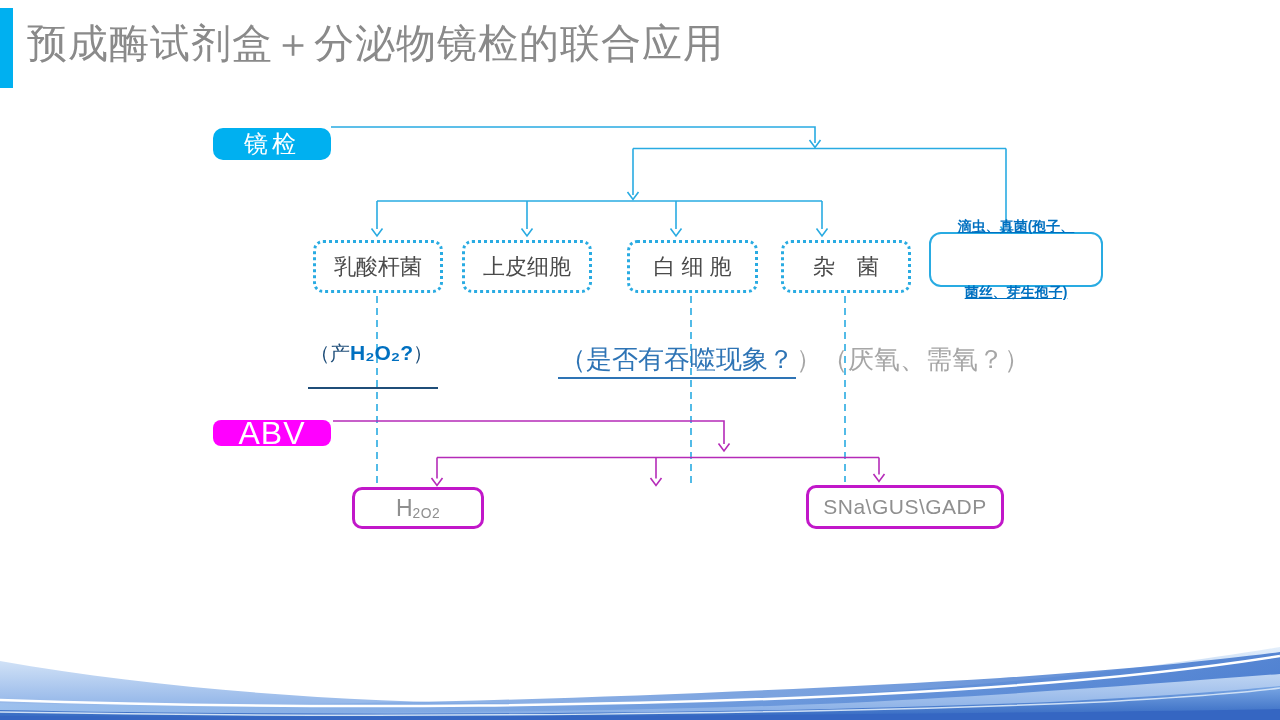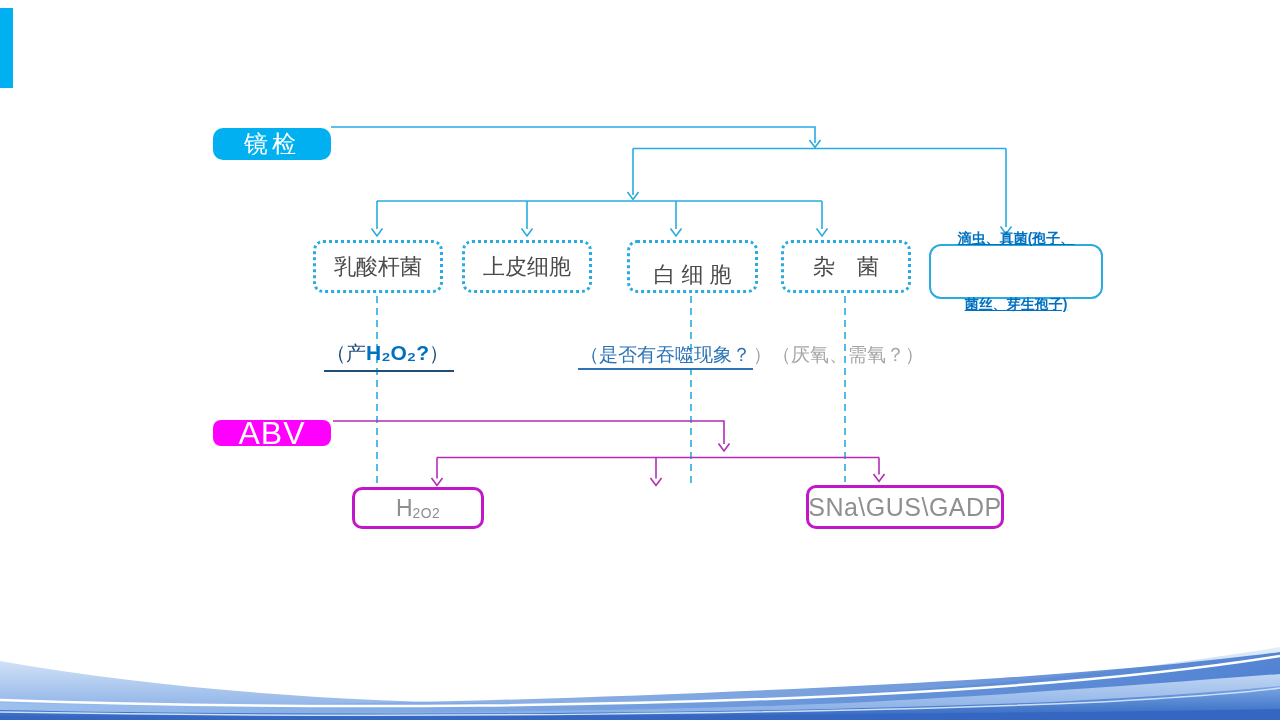--- a/index.html
+++ b/index.html
@@ -16,60 +16,61 @@
         box-sizing:border-box;background:#fff;white-space:nowrap;}
 
   .root-node{left:213px;top:128px;width:118px;height:32px;background:var(--cyan,#00B0F0);
              border-radius:10px;color:#fff;font-size:24px;letter-spacing:4px;}
 
   .dotted{border:3px dotted var(--cyan_line,#29ABE2);border-radius:10px;
           color:var(--box_text_dark,#4A4A4A);font-size:22px;
           font-family:Liberation Sans, sans-serif;}
   .n-lacto{left:313px;top:240px;width:130px;height:53px;}
   .n-epi  {left:462px;top:240px;width:130px;height:53px;}
-  .n-wbc  {left:627px;top:240px;width:131px;height:53px;align-items:flex-end;}
+  .n-wbc  {left:627px;top:240px;width:131px;height:53px;}
   .n-misc {left:781px;top:240px;width:130px;height:53px;}
 
-  .trich{left:929px;top:244px;width:174px;height:55px;flex-direction:column;
+  .trich{left:929px;top:232px;width:174px;height:55px;flex-direction:column;
          border:2px solid var(--cyan_line,#29ABE2);border-radius:12px;
          color:var(--link_blue,#0070C0);font-size:14px;font-weight:700;line-height:1.55;gap:44px;}
   .trich span{text-decoration:underline;}
 
   .abv-node{left:213px;top:420px;width:118px;height:26px;background:var(--magenta,#FF00FF);
             border-radius:8px;color:#fff;font-size:32px;font-weight:400;letter-spacing:1px;}
 
   .result{border:3px solid var(--magenta_border,#C117C9);border-radius:10px;
           color:var(--box_text_gray,#8F8F8F);}
   .r-h2o2{left:352px;top:487px;width:132px;height:42px;font-size:23px;}
   .r-est {left:571px;top:487px;width:162px;height:42px;font-size:22px;
           font-family:"Liberation Serif",serif;}
-  .r-sna {left:806px;top:485px;width:198px;height:44px;font-size:25px;letter-spacing:.5px;}
+  .r-sna {left:806px;top:485px;width:198px;height:44px;font-size:21px;letter-spacing:.5px;}
   .sub{font-size:.6em;vertical-align:-2px;letter-spacing:.5px;}
 
   
   .ann{position:absolute;white-space:nowrap;font-family:"Liberation Serif",serif;}
-  .ann-h2o2{left:324px;top:340px;font-size:20px;color:var(--annotation_dark_blue,#1F4E79);
-            border-bottom:2px solid var(--annotation_dark_blue,#1F4E79);padding:0 5px 3px 2px;}
+  .ann-h2o2{left:308px;top:340px;font-size:20px;color:var(--annotation_dark_blue,#1F4E79);
+            border-bottom:2px solid var(--annotation_dark_blue,#1F4E79);padding:0 5px 20px 2px;}
   .ann-h2o2 .frm{color:var(--link_blue,#0070C0);font-family:"Liberation Sans",sans-serif;
                  font-weight:700;font-size:21px;}
-  .ann-phago{left:578px;top:342px;font-size:19px;}
+  .ann-phago{left:558px;top:342px;font-size:26px;}
   .blue-u{color:var(--annotation_blue,#2E74B5);border-bottom:2px solid var(--annotation_blue,#2E74B5);
           padding:0 2px 3px 2px;}
   .gray-t{color:var(--annotation_gray,#A6A6A6);}
 
   .lines,.wave{position:absolute;left:0;pointer-events:none;}
   .lines{top:0;}
   .wave{top:641px;}
 </style>
 </head>
 <body>
 
 <div class="slide">
 
   <div class="accent-bar"></div>
+  <div class="page-title">预成酶试剂盒＋分泌物镜检的联合应用</div>
 
   <svg class="lines" width="1280" height="720" viewBox="0 0 1280 720">
 
     <g fill="none" style="stroke:var(--cyan_line,#29ABE2)" stroke-width="1.6">
       <path d="M331 127 H815 V143"></path>
       <path d="M809.5 140 L815 147.5 L820.5 140"></path>
       <path d="M633 148.5 H1006"></path>
       <path d="M633 148.5 V195"></path>
       <path d="M627.5 192 L633 199.5 L638.5 192"></path>
       <path d="M377 201 H822"></path>

